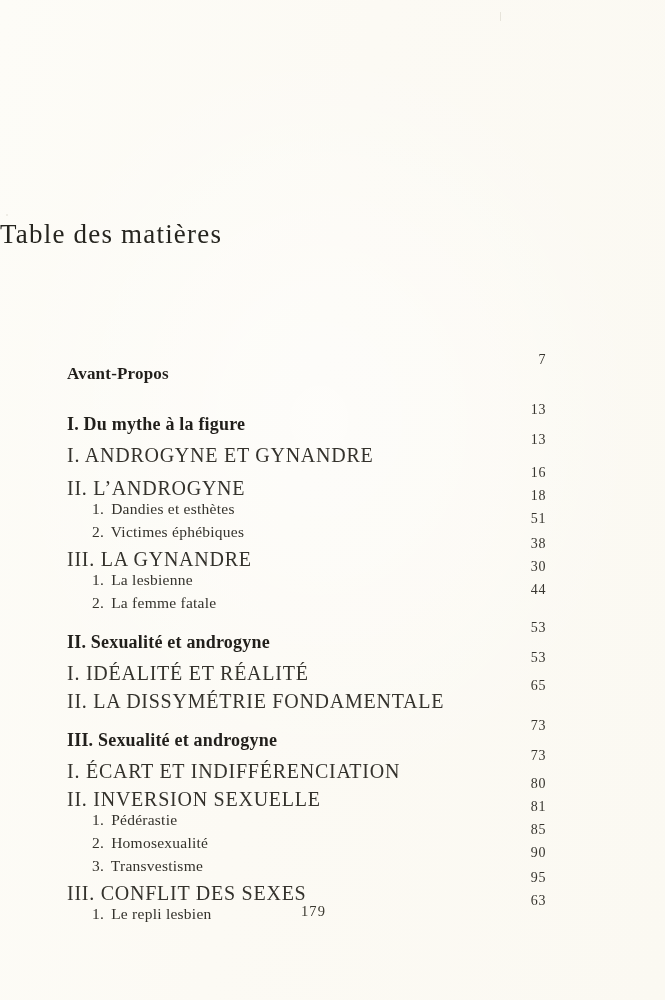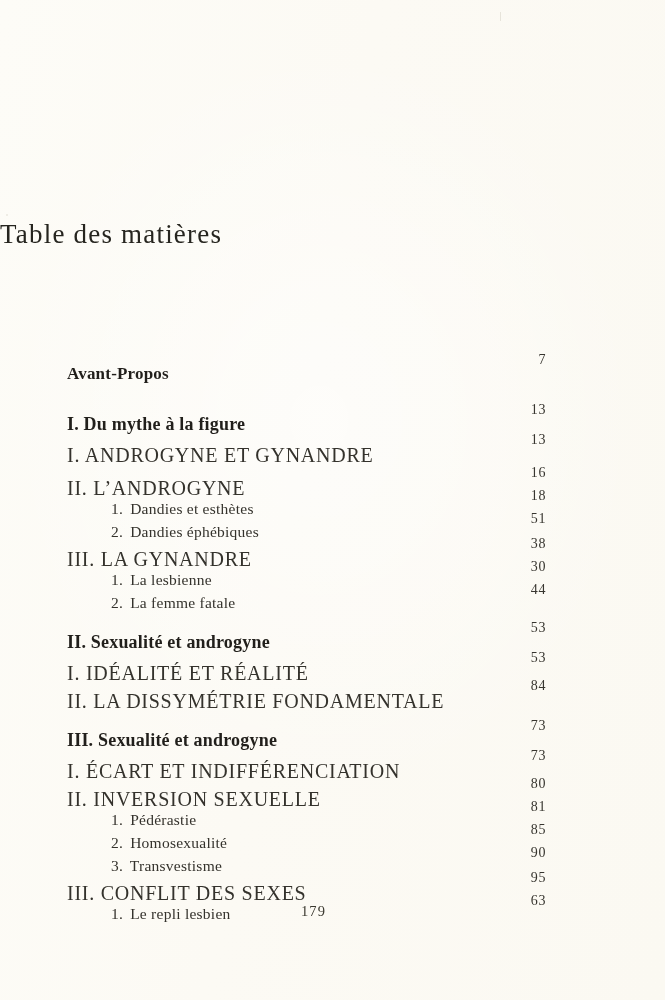--- a/index.html
+++ b/index.html
@@ -113,21 +113,20 @@
     color: #34322c;
   }
 
   
   .lvl-sub .toc-label {
     font-weight: 400;
     font-size: 15.5px;
     letter-spacing: 0.25px;
     left: 25px;
     color: #34322c;
-    margin-left: 19px;
   }
   .lvl-sub .sub-num {
     display: inline-block;
     min-width: 15px;
   }
 
   
   .folio {
     position: absolute;
     top: 903px;
@@ -165,21 +164,21 @@
       </div>
       <div class="toc-row lvl-section" style="top: 113px; position: absolute; left: 0px; width: 500px;">
         <span class="toc-label">II. L’ANDROGYNE</span>
         <span class="toc-page">16</span>
       </div>
       <div class="toc-row lvl-sub" style="top: 136px; position: absolute; left: 0px; width: 500px;">
         <span class="toc-label"><span class="sub-num">1.</span><span> Dandies et esthètes</span></span>
         <span class="toc-page">18</span>
       </div>
       <div class="toc-row lvl-sub" style="top: 159px; position: absolute; left: 0px; width: 500px;">
-        <span class="toc-label"><span class="sub-num">2.</span><span> Dandies éphébiques</span></span>
+        <span class="toc-label"><span class="sub-num">2.</span><span> Victimes éphébiques</span></span>
         <span class="toc-page">51</span>
       </div>
       <div class="toc-row lvl-section" style="top: 184px; position: absolute; left: 0px; width: 500px;">
         <span class="toc-label">III. LA GYNANDRE</span>
         <span class="toc-page">38</span>
       </div>
       <div class="toc-row lvl-sub" style="top: 207px; position: absolute; left: 0px; width: 500px;">
         <span class="toc-label"><span class="sub-num">1.</span><span> La lesbienne</span></span>
         <span class="toc-page">30</span>
       </div>
@@ -190,21 +189,21 @@
       <div class="toc-row lvl-part" style="top: 268px; position: absolute; left: 0px; width: 500px;">
         <span class="toc-label">II. Sexualité et androgyne</span>
         <span class="toc-page">53</span>
       </div>
       <div class="toc-row lvl-section" style="top: 298px; position: absolute; left: 0px; width: 500px;">
         <span class="toc-label">I. IDÉALITÉ ET RÉALITÉ</span>
         <span class="toc-page">53</span>
       </div>
       <div class="toc-row lvl-section" style="top: 326px; position: absolute; left: 0px; width: 500px;">
         <span class="toc-label">II. LA DISSYMÉTRIE FONDAMENTALE</span>
-        <span class="toc-page">84</span>
+        <span class="toc-page">65</span>
       </div>
       <div class="toc-row lvl-part" style="top: 366px; position: absolute; left: 0px; width: 500px;">
         <span class="toc-label">III. Sexualité et androgyne</span>
         <span class="toc-page">73</span>
       </div>
       <div class="toc-row lvl-section" style="top: 396px; position: absolute; left: 0px; width: 500px;">
         <span class="toc-label">I. ÉCART ET INDIFFÉRENCIATION</span>
         <span class="toc-page">73</span>
       </div>
       <div class="toc-row lvl-section" style="top: 424px; position: absolute; left: 0px; width: 500px;">

